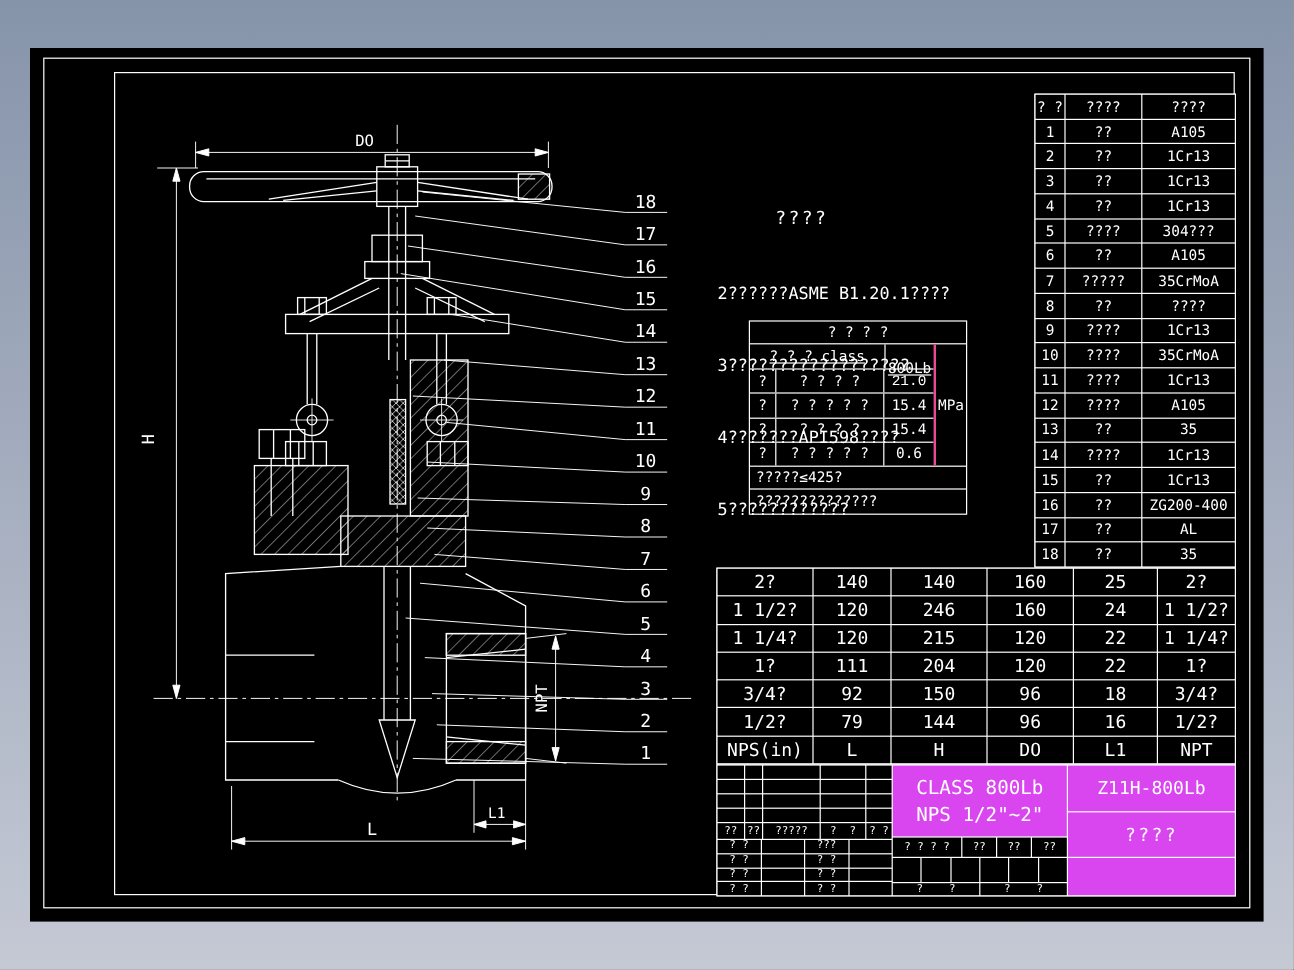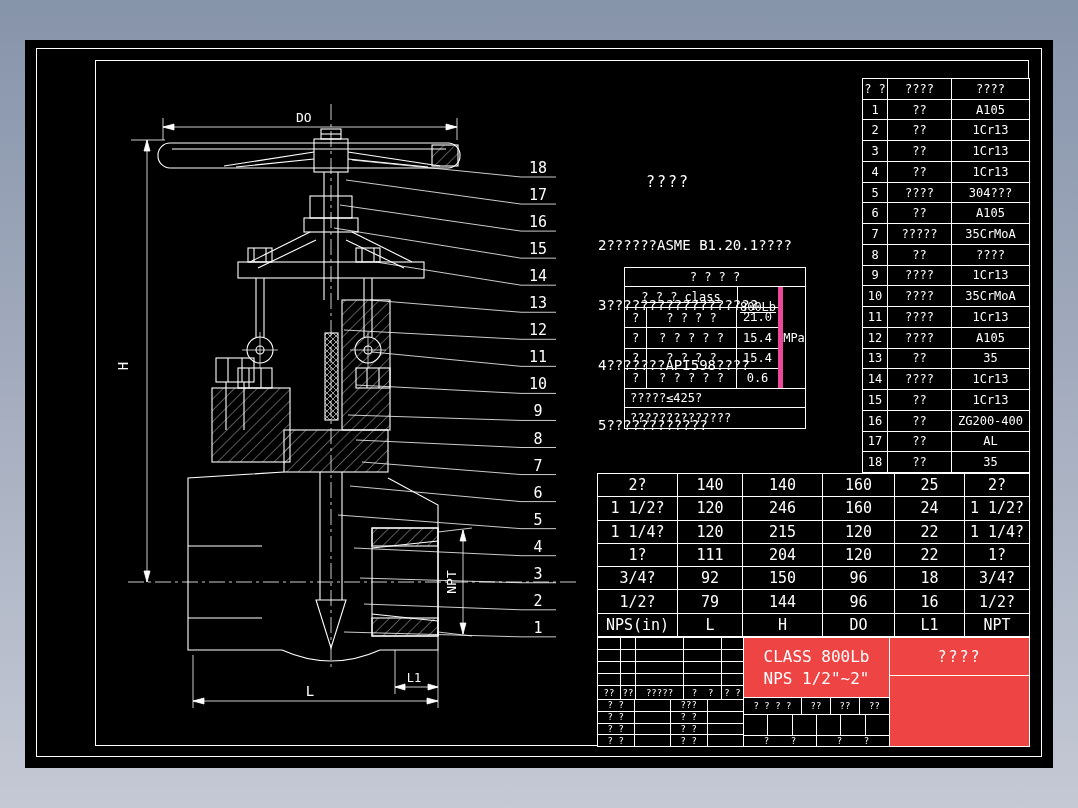--- a/index.html
+++ b/index.html
@@ -31,21 +31,21 @@
   #rating-table{position:absolute;left:599px;top:227px;width:182px;height:162px;
     border:1.5px solid #fff;box-sizing:border-box;font-size:12px;}
   #rating-table .b{border-bottom:1px solid #fff;}
   #rating-table .r{border-right:1px solid #fff;}
   .rt-row{display:flex;align-items:center;box-sizing:border-box;}
   .rt-cell{display:flex;align-items:center;justify-content:center;box-sizing:border-box;height:100%;white-space:pre;}
   
   #title-block{position:absolute;left:572px;top:597px;width:433px;height:110px;
     border:1.5px solid #fff;box-sizing:border-box;display:flex;gap:1px;background:#fff;font-size:9px;}
   .tb-sec{display:flex;flex-direction:column;gap:1px;background:#fff;}
-  .tb-box{background:#ef4444;display:flex;align-items:center;justify-content:center;flex-direction:column;}
+  .tb-box{background:#d946ef;display:flex;align-items:center;justify-content:center;flex-direction:column;}
   .tb-grid{display:grid;gap:1px;background:#fff;}
   .tb-grid>div{background:#000;display:flex;align-items:center;justify-content:center;white-space:pre;overflow:hidden;}
   
   #notes{position:absolute;left:573px;top:92px;font-size:14px;line-height:20px;white-space:pre;color:#fff;}
   #notes .nt{margin-left:48px;margin-bottom:3px;font-size:15px;letter-spacing:2px;}
   .svgtxt{fill:#fff;stroke:none;font-family:"DejaVu Sans Mono","Liberation Mono",monospace;}
 </style>
 </head>
 <body>
 
@@ -271,21 +271,21 @@
           <div class="rt-cell r" style="width:22px;">?</div>
           <div class="rt-cell r" style="width:90px;">? ? ? ?</div>
           <div class="rt-cell" style="flex:1;">15.4</div>
         </div>
         <div class="rt-row" style="flex:1;">
           <div class="rt-cell r" style="width:22px;">?</div>
           <div class="rt-cell r" style="width:90px;">? ? ? ? ?</div>
           <div class="rt-cell" style="flex:1;">0.6</div>
         </div>
       </div>
-      <div class="rt-cell" style="flex:1;border-left:5px solid #ec4899;">MPa</div>
+      <div class="rt-cell" style="flex:1;border-left:2px solid #ec4899;">MPa</div>
     </div>
     <div class="rt-row b" style="height:19px;padding-left:5px;text-align:center;">?????≤425?</div>
     <div class="rt-row" style="height:19px;padding-left:5px;">??????????????</div>
   </div>
 
   <div id="parts-table" class="wgrid">
       <div>? ?</div>
       <div>????</div>
       <div>????</div>
       <div>1</div>
@@ -455,17 +455,18 @@
           <div></div>
           <div></div>
           <div></div>
         </div>
       <div id="tb-bottom-row" class="tb-grid" style="flex:1;grid-template-columns:repeat(2,1fr);">
           <div>?    ?</div>
           <div>?    ?</div>
         </div>
     </div>
     <div class="tb-sec" style="flex:1;">
+      <div class="tb-box" style="height:38px;font-size:15px;">Z11H-800Lb</div>
       <div class="tb-box" style="height:37px;font-size:15px;letter-spacing:2px;">????</div>
       <div class="tb-box" style="flex:1;"></div>
     </div>
   </div>
 </div>
 
 </body></html>

